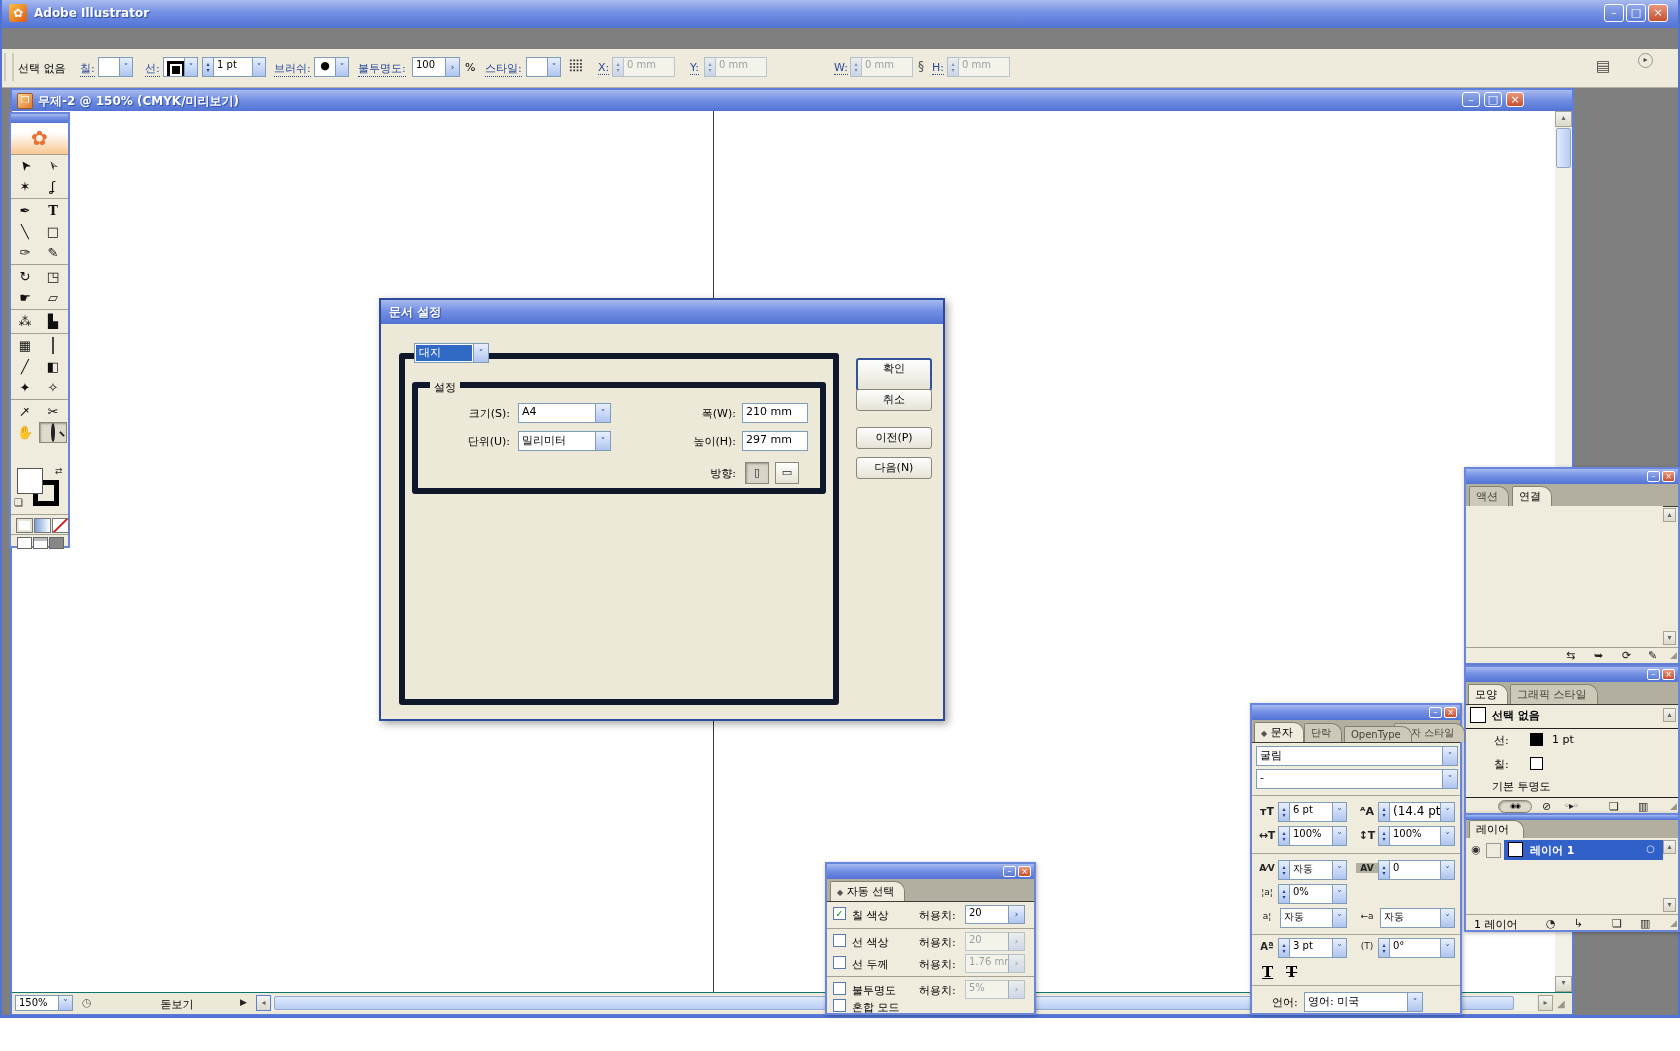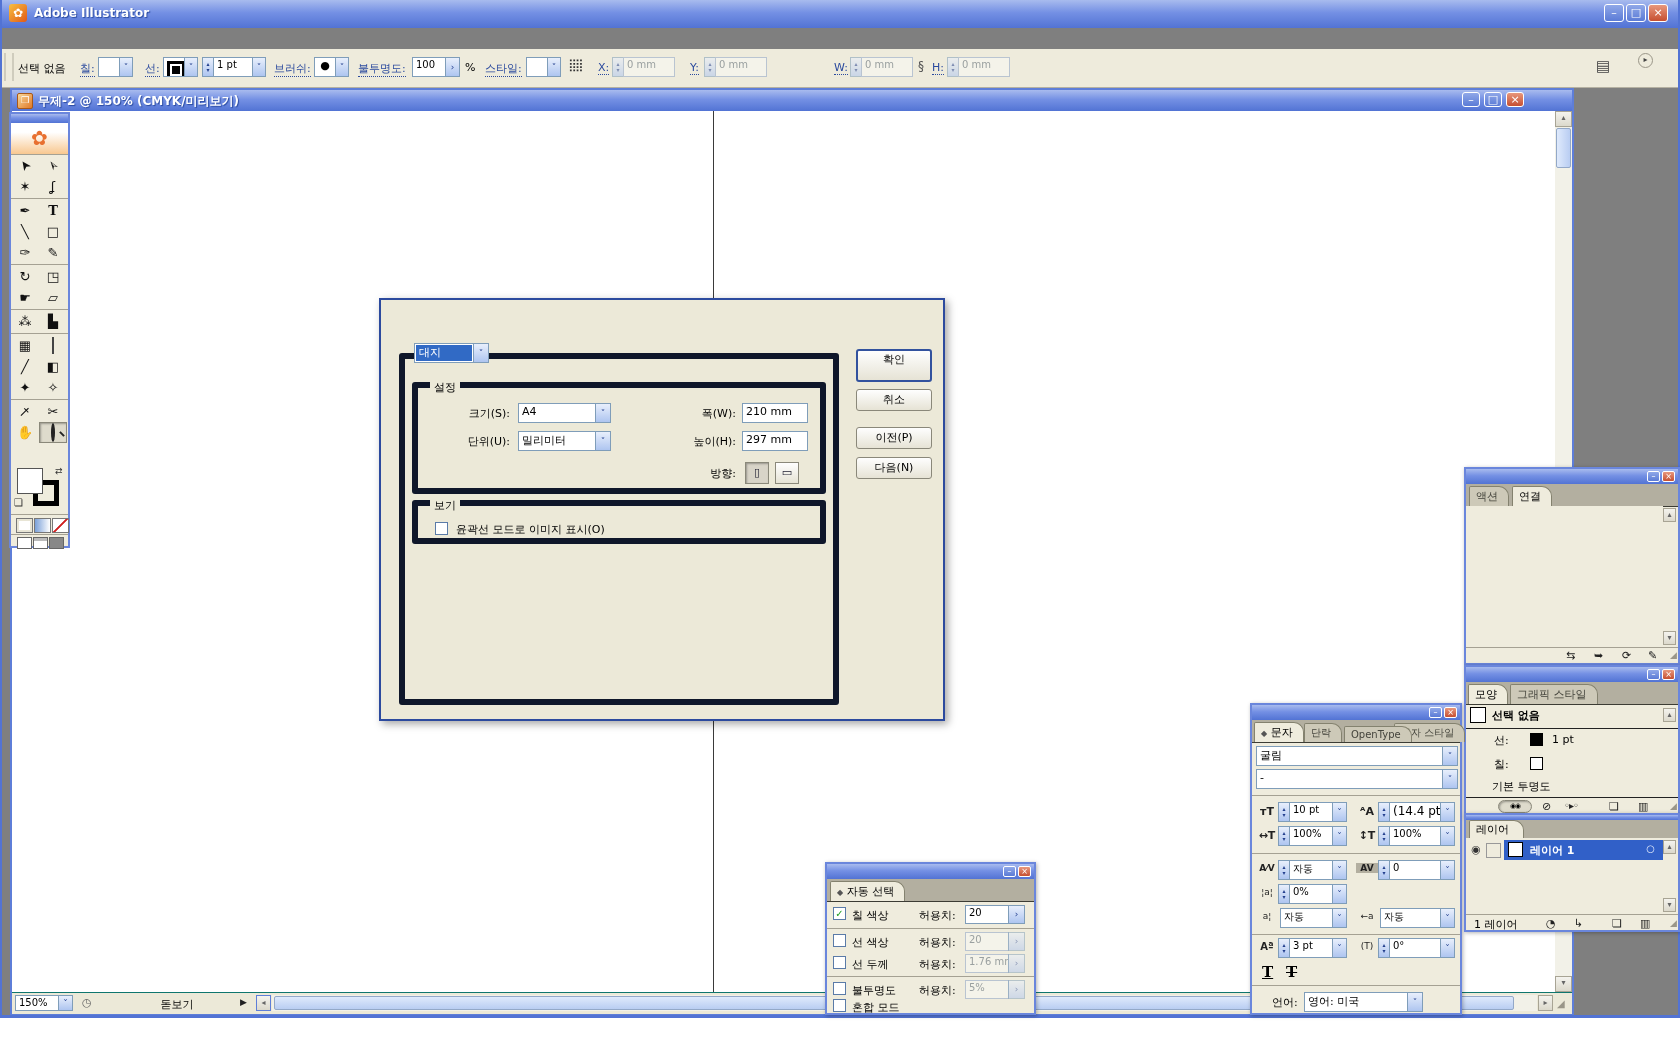--- a/index.html
+++ b/index.html
@@ -226,20 +226,23 @@
     </div>
 
     <div class="abs" style="left:0;top:420px;width:57px;height:14px;border-top:1px solid #a5a193">
       <span class="abs" style="left:6px;top:2px;width:13px;height:10px;border:1px solid #666;background:#fff"></span>
       <span class="abs" style="left:22px;top:2px;width:13px;height:10px;border:1px solid #666;background:linear-gradient(180deg,#bbb 30%,#fff 30%)"></span>
       <span class="abs" style="left:38px;top:2px;width:13px;height:10px;border:1px solid #666;background:#888"></span>
     </div>
   </div>
 
   <div class="abs" style="left:377px;top:298px;width:566px;height:423px;background:#ece9d8;border:2px solid #2c4a9e;box-sizing:border-box;box-shadow:3px 3px 8px rgba(0,0,0,.35)">
+    <div class="abs tbgrad" style="left:0;top:0;right:0;height:24px">
+      <span class="abs" style="left:8px;top:4px;color:#fff;font-weight:bold;font-size:12px;text-shadow:1px 1px 1px #2a4aa0">문서 설정</span>
+    </div>
 
     <div class="abs grp" style="left:18px;top:53px;width:440px;height:352px"></div>
 
     <span class="abs fld" style="left:33px;top:43px;width:60px;height:20px;padding:1px">
         <span style="display:block;background:#316ac5;color:#fff;padding:0 3px;height:16px">대지</span>
       </span>
     <span class="abs cb" style="left:92px;top:43px;width:16px;height:20px;line-height:18px">˅</span>
 
     <div class="abs grp" style="left:31px;top:82px;width:414px;height:112px">
       <span class="legend">설정</span>
@@ -251,27 +254,22 @@
       <span class="abs slbl" style="left:20px;top:46px;width:72px;text-align:right">단위(U):</span>
       <span class="abs fld" style="left:100px;top:43px;width:78px;height:20px">밀리미터</span>
       <span class="abs cb" style="left:177px;top:43px;width:16px;height:20px;line-height:18px">˅</span>
       <span class="abs slbl" style="left:248px;top:46px;width:70px;text-align:right">높이(H):</span>
       <span class="abs fld" style="left:324px;top:43px;width:66px;height:20px">297 mm</span>
       <span class="abs slbl" style="left:262px;top:78px;width:56px;text-align:right">방향:</span>
       <span class="abs" style="left:327px;top:74px;width:24px;height:22px;border:1px solid #8a887a;background:#d8d4c8;box-shadow:inset 1px 1px 2px rgba(0,0,0,.3);text-align:center;line-height:20px;color:#223;box-sizing:border-box">▯</span>
       <span class="abs" style="left:357px;top:74px;width:24px;height:22px;border:1px solid #8a887a;background:linear-gradient(180deg,#fefefe,#e6e3d5);text-align:center;line-height:20px;color:#223;box-sizing:border-box">▭</span>
     </div>
 
-    <div class="abs grp" style="left:31px;top:200px;width:414px;height:44px">
-      <span class="legend">보기</span>
-      <span class="abs checkbox" style="left:17px;top:16px"></span>
-      <span class="abs slbl" style="left:38px;top:16px">윤곽선 모드로 이미지 표시(O)</span>
-    </div>
-
-    <span class="abs xpbtn default" style="left:475px;top:49px;width:76px;height:33px">확인</span>
+
+    <span class="abs xpbtn default" style="left:475px;top:58px;width:76px;height:33px">확인</span>
     <span class="abs xpbtn" style="left:475px;top:89px;width:76px;height:22px">취소</span>
     <span class="abs xpbtn" style="left:475px;top:127px;width:76px;height:22px">이전(P)</span>
     <span class="abs xpbtn" style="left:475px;top:157px;width:76px;height:22px">다음(N)</span>
   </div>
 
   <div class="abs palette" style="left:823px;top:862px;width:211px;height:153px">
     <div class="abs tbgrad ptitle">
       <span class="abs pbtn" style="right:18px;top:2px">–</span>
       <span class="abs pbtn close" style="right:3px;top:2px">×</span>
     </div>
@@ -329,21 +327,21 @@
     <span class="abs cb" style="left:190px;top:41px;width:16px;height:20px;line-height:18px">˅</span>
     <span class="abs fld" style="left:4px;top:64px;width:187px;height:20px">-</span>
     <span class="abs cb" style="left:190px;top:64px;width:16px;height:20px;line-height:18px">˅</span>
     <div class="sep" style="top:90px"></div>
 
     <span class="abs icon" style="left:4px;top:100px;width:22px;font-weight:bold">тT</span>
     <span class="abs st" style="left:26px;top:97px;width:12px;height:20px">
         <i>▴</i>
         <i>▾</i>
       </span>
-    <span class="abs fld" style="left:37px;top:97px;width:44px;height:20px;font-size:10px">10 pt</span>
+    <span class="abs fld" style="left:37px;top:97px;width:44px;height:20px;font-size:10px">6 pt</span>
     <span class="abs cb" style="left:80px;top:97px;width:15px;height:20px;line-height:18px">˅</span>
     <span class="abs icon" style="left:104px;top:100px;width:22px;font-weight:bold">ᴬA</span>
     <span class="abs st" style="left:126px;top:97px;width:12px;height:20px">
         <i>▴</i>
         <i>▾</i>
       </span>
     <span class="abs fld" style="left:137px;top:97px;width:52px;height:20px;font-size:12px">(14.4 pt)</span>
     <span class="abs cb" style="left:188px;top:97px;width:15px;height:20px;line-height:18px">˅</span>
 
     <span class="abs icon" style="left:4px;top:124px;width:22px;font-weight:bold">↔T</span>

